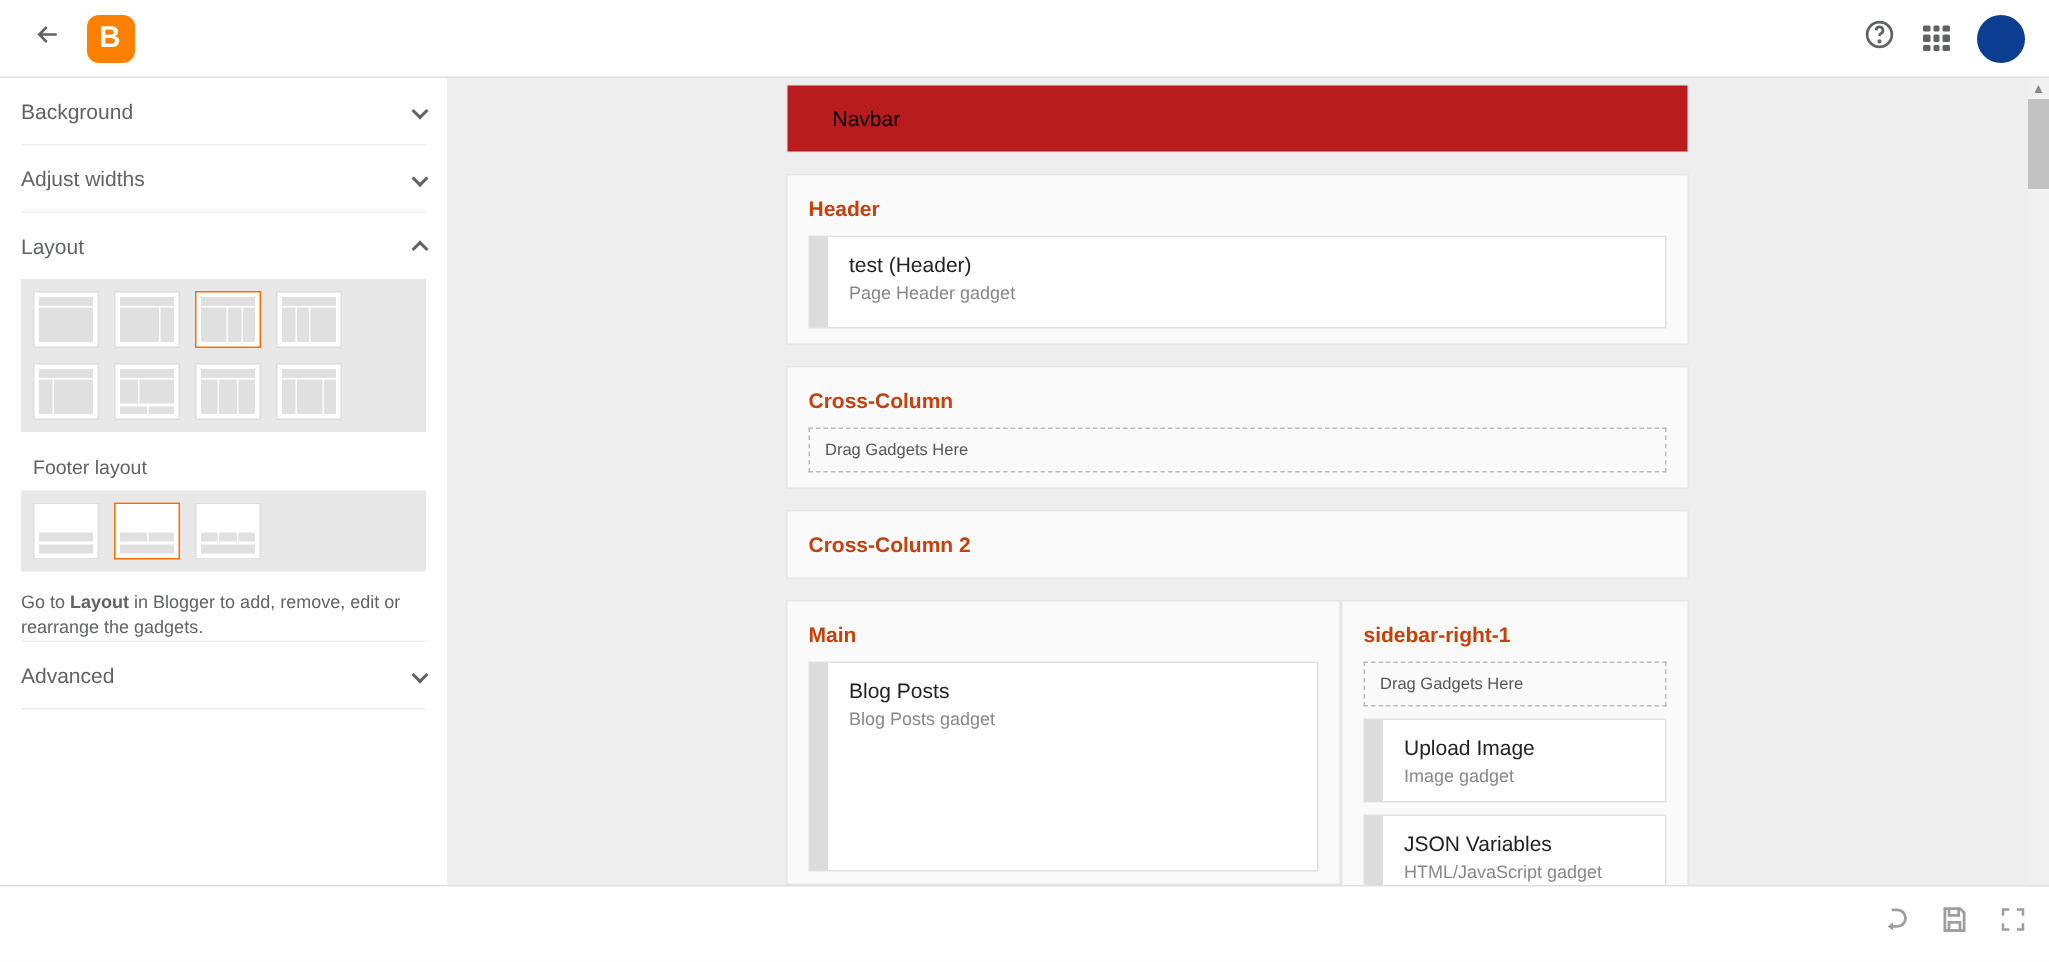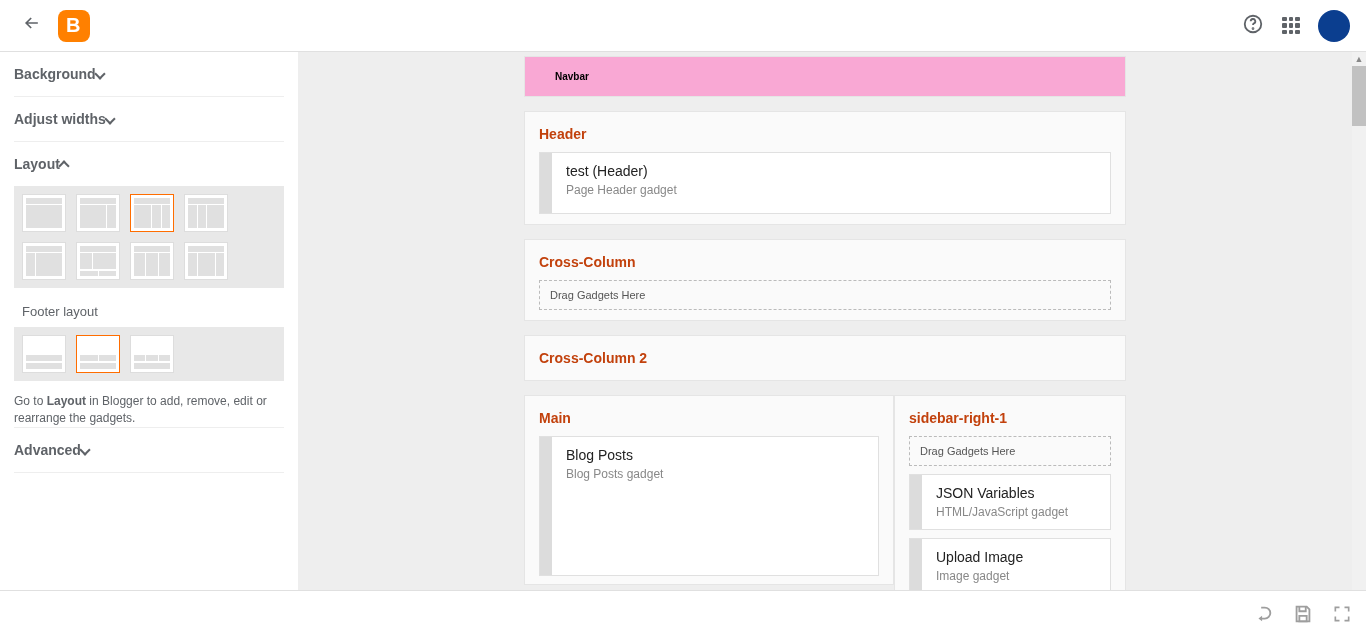--- a/index.html
+++ b/index.html
@@ -9,21 +9,21 @@
 .logo { width: 32px; height: 32px; background: #ff8000; border-radius: 8px; margin-left: 10px; position: relative; }
 .logo::before { content: 'B'; color: #fff; font-weight: bold; font-size: 20px; position: absolute; left: 8px; top: 4px; }
 .top-right { margin-left: auto; display: flex; align-items: center; gap: 18px; }
 .top-right .iconbtn { color: #5f6368; cursor: pointer; }
 .avatar { width: 32px; height: 32px; border-radius: 50%; background: #0b3e8f; }
 .apps { width: 18px; height: 18px; display: grid; grid-template-columns: repeat(3,1fr); grid-template-rows: repeat(3,1fr); gap: 2px; }
 .apps span { background: #5f6368; border-radius: 1px; }
 
 .main { display: flex; height: 538px; }
 .sidebar { width: 298px; padding: 0 14px; overflow-y: auto; }
-.section-row { display: flex; align-items: center; padding: 14px 0; border-bottom: 1px solid #eee; cursor: pointer; font-weight: bold; }
+.section-row { display: flex; align-items: center; justify-content: space-between; padding: 14px 0; border-bottom: 1px solid #eee; cursor: pointer; }
 .section-row .label { color: #5f6368; font-size: 14px; }
 .chev { border: solid #5f6368; border-width: 0 2px 2px 0; display: inline-block; padding: 3px; transform: rotate(45deg); }
 .chev.up { transform: rotate(-135deg); margin-top: 4px; }
 .sub-title { color: #5f6368; font-size: 13px; margin: 16px 0 8px 8px; }
 .thumb-grid { background: #e8e8e8; padding: 8px; display: flex; flex-wrap: wrap; gap: 10px; }
 .thumb { width: 44px; height: 38px; background: #fff; border: 1px solid #ddd; cursor: pointer; padding: 3px; display: flex; flex-direction: column; gap: 1px; }
 .thumb.selected { border: 1.5px solid #ff6d00; }
 .thumb .hdr { height: 6px; background: #e0e0e0; }
 .thumb .body { flex: 1; display: flex; gap: 1px; }
 .thumb .col { background: #e0e0e0; }
@@ -40,21 +40,21 @@
 .drag-handle { width: 12px; background: #dcdcdc; position: relative; }
 .gadget-body { padding: 10px 14px; flex: 1; }
 .gadget-body .gt { font-size: 14px; color: #222; margin-bottom: 4px; }
 .gadget-body .gs { font-size: 12px; color: #888; }
 .dropzone { border: 1px dashed #bbb; background: #fafafa; padding: 8px 10px; font-size: 11px; color: #555; }
 .two-col { display: flex; }
 .col-main { flex: 1; }
 .col-right { width: 232px; }
 .col-right .gadget { margin-bottom: 8px; min-height: 56px; }
 .col-right .dropzone { margin-bottom: 8px; }
-.region-navbar { background: #f9a8d4; border: 1px solid #e5e5e5; padding: 14px 14px 14px 30px; font-size: 10px; font-weight: bold; }
+.region-navbar { background: #b91c1c; border: 1px solid #e5e5e5; padding: 14px 14px 14px 30px; font-size: 14px; font-weight: normal; }
 .scrollbar-faux { position: absolute; right: 0; top: 0; width: 14px; height: 100%; background: #f1f1f1; }
 .scrollbar-faux .up { position: absolute; top: 0; width: 14px; height: 14px; font-size: 9px; text-align: center; line-height: 14px; color: #888; }
 .scrollbar-faux .thumb-s { position: absolute; top: 14px; width: 14px; height: 60px; background: #c1c1c1; }
 
 .bottombar { height: 50px; border-top: 1px solid #e0e0e0; display: flex; align-items: center; justify-content: flex-end; padding: 0 14px; gap: 18px; }
 .bottombar .iconbtn { color: #9e9e9e; cursor: pointer; }
 </style>
 </head>
 <body>
 
@@ -261,29 +261,29 @@
               </div>
             </div>
           </div>
           <div class="col-right">
             <div class="region-inner">
               <div class="region-title" style="padding-left:0">sidebar-right-1</div>
               <div class="dropzone">Drag Gadgets Here</div>
               <div class="gadget">
                 <div class="drag-handle"></div>
                 <div class="gadget-body">
-                  <div class="gt">JSON Variables</div>
-                  <div class="gs">HTML/JavaScript gadget</div>
+                  <div class="gt">Upload Image</div>
+                  <div class="gs">Image gadget</div>
                 </div>
               </div>
               <div class="gadget">
                 <div class="drag-handle"></div>
                 <div class="gadget-body">
-                  <div class="gt">Upload Image</div>
-                  <div class="gs">Image gadget</div>
+                  <div class="gt">JSON Variables</div>
+                  <div class="gs">HTML/JavaScript gadget</div>
                 </div>
               </div>
             </div>
           </div>
         </div>
 
       </div>
     </div>
     <div class="scrollbar-faux">
       <div class="up">▲</div>

